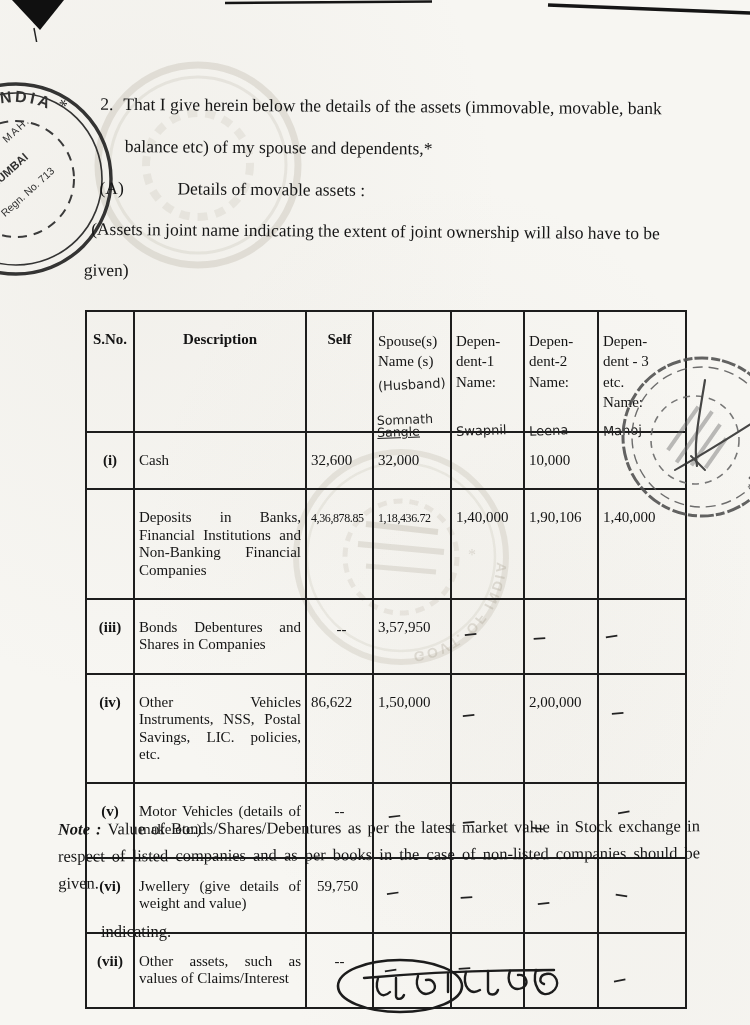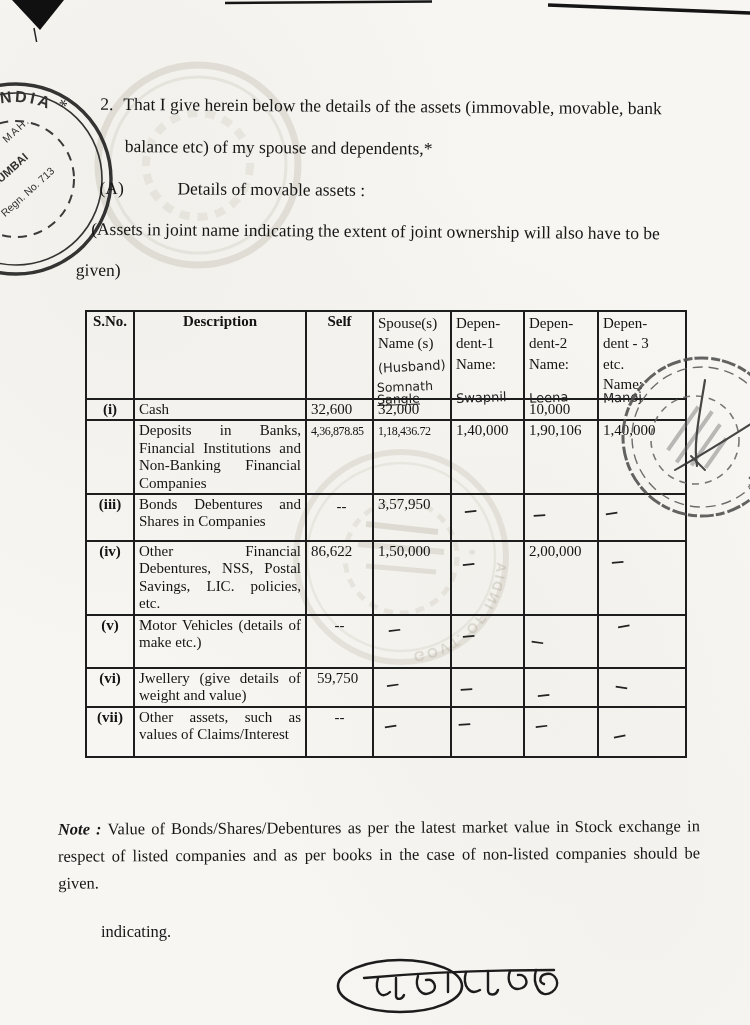--- a/index.html
+++ b/index.html
@@ -14,24 +14,24 @@
   }
   
   .intro{position:absolute;left:0;top:0;width:750px;transform:rotate(.45deg);}
   .intro .tline{position:absolute;font-size:17.5px;white-space:nowrap;color:#161616;}
   .l1{left:101px;top:96px;}
   .l1 .no{margin-right:10px;}
   .l2{left:126px;top:138px;}
   .l3{left:101px;top:180px;}
   .l3 .sec{display:inline-block;width:78px;}
   .l4{left:93px;top:221px;}
-  .l5{left:78px;top:262px;}
+  .l5{left:86px;top:262px;}
   
   table.assets{position:absolute;left:85px;top:310px;width:600px;border-collapse:collapse;table-layout:fixed;}
-  table.assets td{border:2px solid #1d1d1d;padding:1px 4px;vertical-align:top;position:relative;font-size:15px;color:#141414;}
+  table.assets td{border:2px solid #1d1d1d;padding:19px 4px;vertical-align:top;position:relative;font-size:15px;color:#141414;}
   td.hdr{font-weight:bold;text-align:center;}
   td.hdrdep{font-weight:normal;text-align:left;font-size:15.5px;line-height:1.35;border-radius:32px;}
   td.sno{font-weight:bold;text-align:center;font-size:15px;}
   td.desc{text-align:justify;font-size:15px;line-height:1.16;padding:2px 5px;}
   td.val{vertical-align:middle;font-size:14.5px;}
   td.val span{display:inline-block;}
   .sm span{font-size:12px;letter-spacing:-0.4px;}
   .ctr{text-align:center;}
   .hw{font-family:"DejaVu Sans",sans-serif;color:#1f1f1f;}
   .hwname{font-size:12.5px;transform:rotate(-2deg);}
@@ -194,21 +194,21 @@
       <td class="sno">(iii)</td>
       <td class="desc">Bonds Debentures and Shares in Companies</td>
       <td class="val ctr c1"><span>--</span></td>
       <td class="val c2"><span>3,57,950</span></td>
       <td class="val hwdash c3"><span>—</span></td>
       <td class="val hwdash c4"><span>—</span></td>
       <td class="val hwdash c5"><span>—</span></td>
     </tr>
     <tr class="r4" style="height:57px">
       <td class="sno">(iv)</td>
-      <td class="desc">Other Financial Debentures, NSS, Postal Savings, LIC. policies, etc.</td>
+      <td class="desc">Other Vehicles Instruments, NSS, Postal Savings, LIC. policies, etc.</td>
       <td class="val c1"><span>86,622</span></td>
       <td class="val c2"><span>1,50,000</span></td>
       <td class="val hwdash c3"><span>—</span></td>
       <td class="val c4"><span>2,00,000</span></td>
       <td class="val hwdash c5"><span>—</span></td>
     </tr>
     <tr class="r5" style="height:53px">
       <td class="sno">(v)</td>
       <td class="desc">Motor Vehicles (details of make etc.)</td>
       <td class="val ctr c1"><span>--</span></td>

